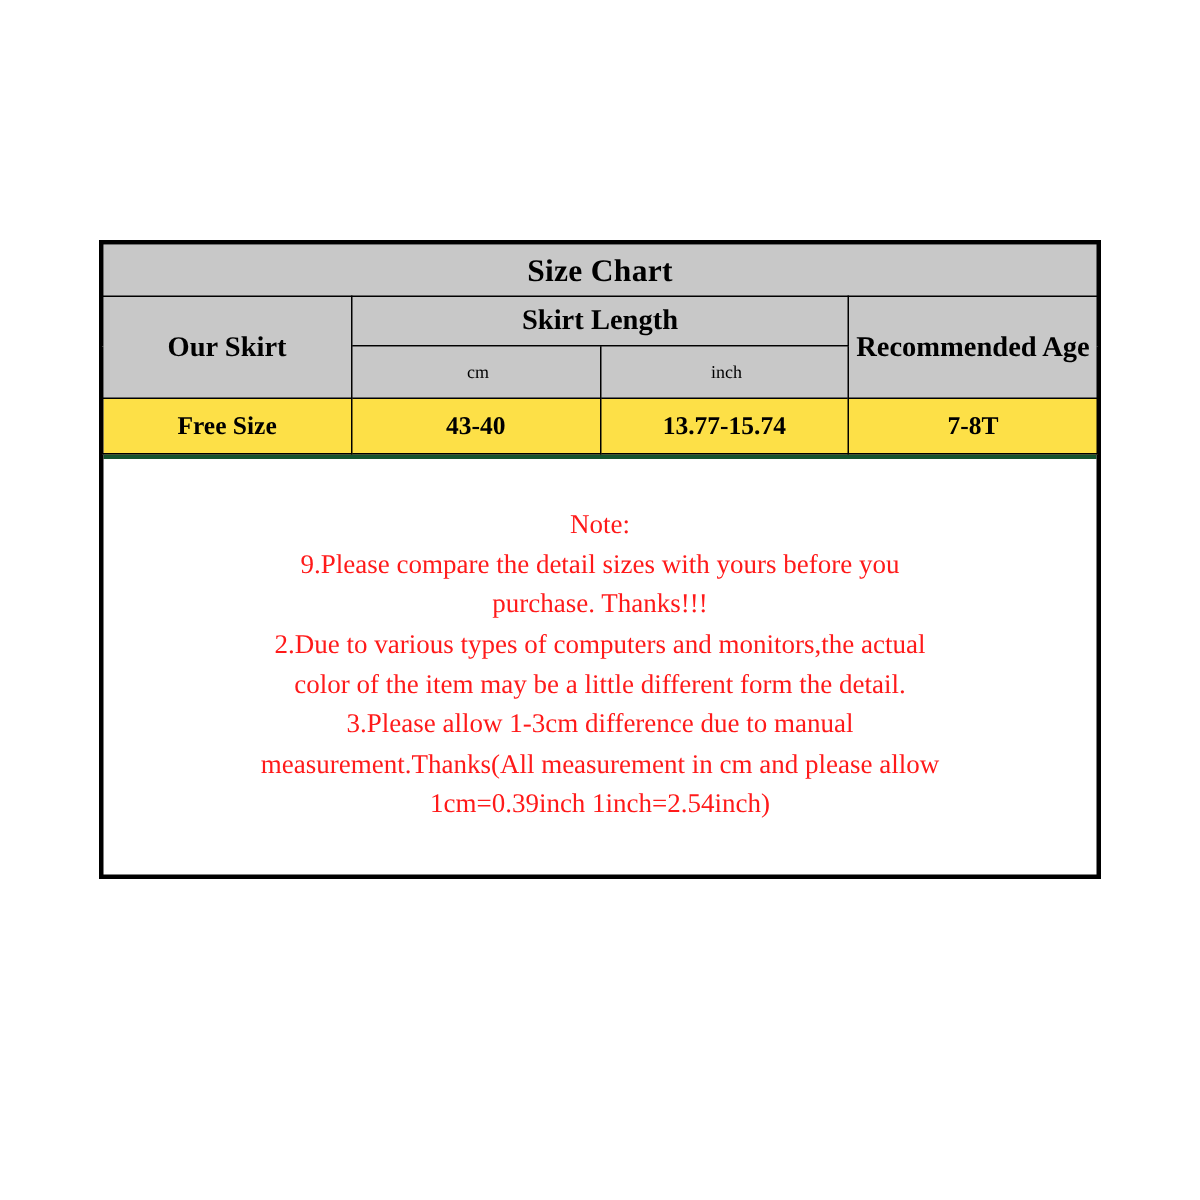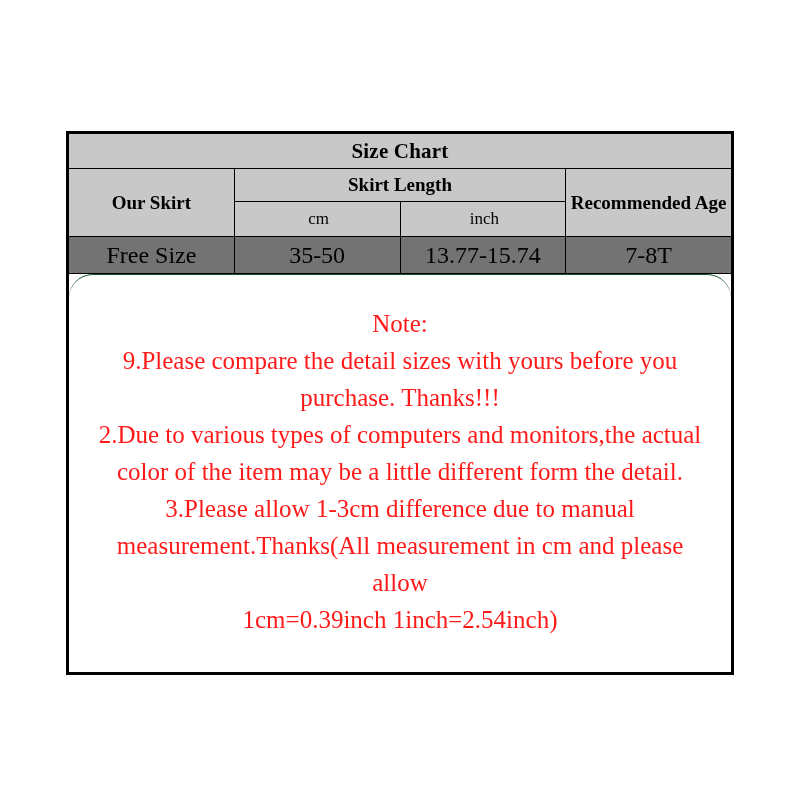--- a/index.html
+++ b/index.html
@@ -15,21 +15,21 @@
   }
   .page {
     position: relative;
     width: 800px;
     height: 800px;
     background: #ffffff;
   }
   .chart-wrap {
     position: absolute;
     left: 66px;
-    top: 131px;
+    top: 160px;
     width: 668px;
     border: 2px solid #000000;
     box-sizing: border-box;
     background: #ffffff;
   }
   table.size-chart {
     border-collapse: collapse;
     width: 100%;
     table-layout: fixed;
   }
@@ -60,44 +60,43 @@
   .hdr-skirt {
     height: 30px;
   }
   .hdr-age {
     width: 270px;
     height: 64px;
   }
   .sub-unit {
     background: #c8c8c8;
     font-weight: normal;
-    font-size: 17px;
+    font-size: 12px;
     height: 32px;
     text-align: left;
     padding-left: 4px;
   }
   .data-row td {
-    background: #737373;
-    font-size: 24px;
+    background: #fde047;
+    font-size: 17px;
     height: 34px;
-    font-weight: normal;
+    font-weight: bold;
   }
   .note-cell {
     border: none;
     padding: 0;
   }
   .note-box {
-    border-top: 1px solid #14532d;
+    border-top: 3px solid #14532d;
     padding: 30px 18px 34px 18px;
     text-align: center;
     color: #ff1a1a;
-    font-size: 25px;
+    font-size: 18px;
     line-height: 1.48;
     font-family: "Liberation Serif", serif;
-    border-radius: 24px;
   }
   .note-box .note-title {
     display: block;
   }
   .note-box .note-line {
     display: block;
   }
 </style>
 </head>
 <body>
@@ -113,21 +112,21 @@
           <td class="hdr hdr-oursize" rowspan="2">Our Skirt</td>
           <td class="hdr hdr-skirt" colspan="2">Skirt Length</td>
           <td class="hdr hdr-age" rowspan="2">Recommended Age</td>
         </tr>
         <tr>
           <td class="sub-unit">cm</td>
           <td class="sub-unit">inch</td>
         </tr>
         <tr class="data-row">
           <td>Free Size</td>
-          <td>35-50</td>
+          <td>43-40</td>
           <td>13.77-15.74</td>
           <td>7-8T</td>
         </tr>
         <tr>
           <td class="note-cell" colspan="4">
             <div class="note-box">
               <span class="note-title">Note:</span>
               <span class="note-line">9.Please compare the detail sizes with yours before you</span>
               <span class="note-line">purchase. Thanks!!!</span>
               <span class="note-line">2.Due to various types of computers and monitors,the actual</span>

